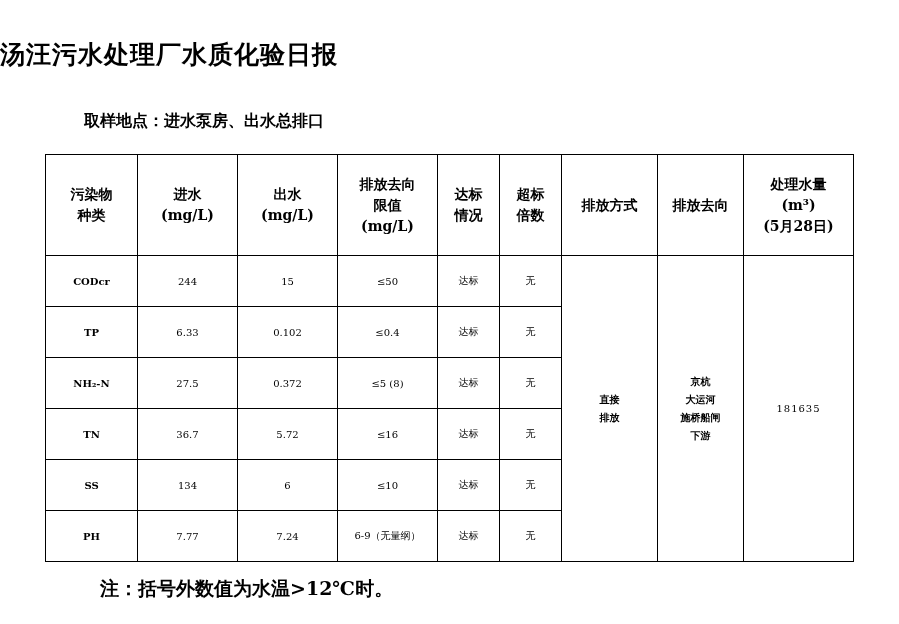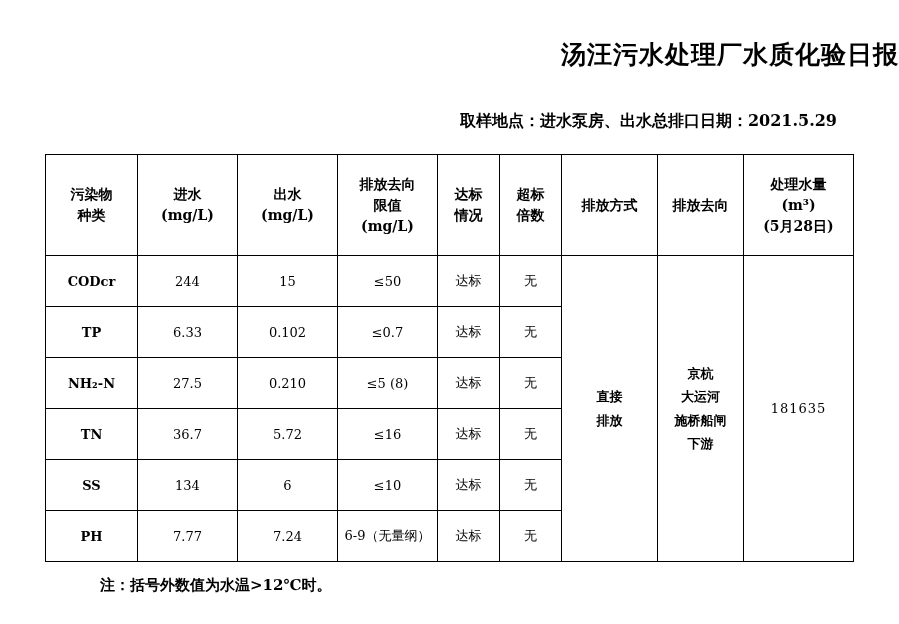--- a/index.html
+++ b/index.html
@@ -15,52 +15,53 @@
     position: relative;
     overflow: hidden;
   }
   .page {
     position: relative;
     width: 899px;
     height: 624px;
     box-sizing: border-box;
   }
   .doc-title {
-    text-align: right;
+    text-align: left;
     font-size: 25px;
     font-weight: bold;
     letter-spacing: 1px;
     margin-top: 38px;
     font-family: "DejaVu Serif", "Liberation Serif", serif;
   }
   .meta-row {
     display: flex;
-    justify-content: flex-end;
+    justify-content: space-between;
     align-items: baseline;
-    margin: 40px 62px 0 84px;
+    margin: 40px 30px 0 84px;
     font-size: 16px;
     font-weight: bold;
     font-family: "DejaVu Serif", "Liberation Serif", serif;
+    flex-direction: column;
   }
   .meta-left, .meta-right {
     white-space: nowrap;
   }
   table.data {
     border-collapse: collapse;
     margin: 22px auto 0 auto;
     width: 786px;
     table-layout: fixed;
     font-family: "DejaVu Serif", "Liberation Serif", serif;
     padding-left: 31px;
   }
   table.data th, table.data td {
     border: 1px solid #000000;
     text-align: center;
     vertical-align: middle;
-    font-size: 13px;
+    font-size: 10px;
     padding: 2px 1px;
   }
   table.data thead th {
     font-weight: bold;
     font-size: 14px;
     height: 96px;
     line-height: 1.5;
   }
   table.data tbody td {
     height: 46px;
@@ -74,21 +75,21 @@
     font-weight: normal;
     letter-spacing: 1px;
   }
   td.vert-text {
     font-weight: bold;
     font-size: 15px;
     line-height: 1.8;
   }
   .note {
     margin: 14px 0 0 100px;
-    font-size: 15px;
+    font-size: 19px;
     font-weight: bold;
     font-family: "DejaVu Serif", "Liberation Serif", serif;
   }
   .small-wrap {
     font-size: 12px;
     line-height: 1.35;
   }
   .col1 { width: 92px; }
   .col2 { width: 100px; }
   .col3 { width: 100px; }
@@ -101,21 +102,20 @@
 </style>
 </head>
 <body>
 
 <div class="page">
 
   <div class="doc-title">汤汪污水处理厂水质化验日报</div>
 
   <div class="meta-row">
     <div class="meta-left">取样地点：进水泵房、出水总排口</div>
-    <div class="meta-right">日期：2021.5.29</div>
   </div>
 
   <table class="data">
     <colgroup>
       <col class="col1">
         <col class="col2">
         <col class="col3">
         <col class="col4">
       <col class="col5">
         <col class="col6">
@@ -176,28 +176,28 @@
           <div>大运河</div>
           <div>施桥船闸</div>
           <div>下游</div>
         </td>
         <td class="big-num" rowspan="6">181635</td>
       </tr>
       <tr>
         <td class="rowhead">TP</td>
         <td>6.33</td>
         <td>0.102</td>
-        <td>≤0.7</td>
+        <td>≤0.4</td>
         <td>达标</td>
         <td>无</td>
       </tr>
       <tr>
         <td class="rowhead">NH₂-N</td>
         <td>27.5</td>
-        <td>0.210</td>
+        <td>0.372</td>
         <td>≤5 (8)</td>
         <td>达标</td>
         <td>无</td>
       </tr>
       <tr>
         <td class="rowhead">TN</td>
         <td>36.7</td>
         <td>5.72</td>
         <td>≤16</td>
         <td>达标</td>

